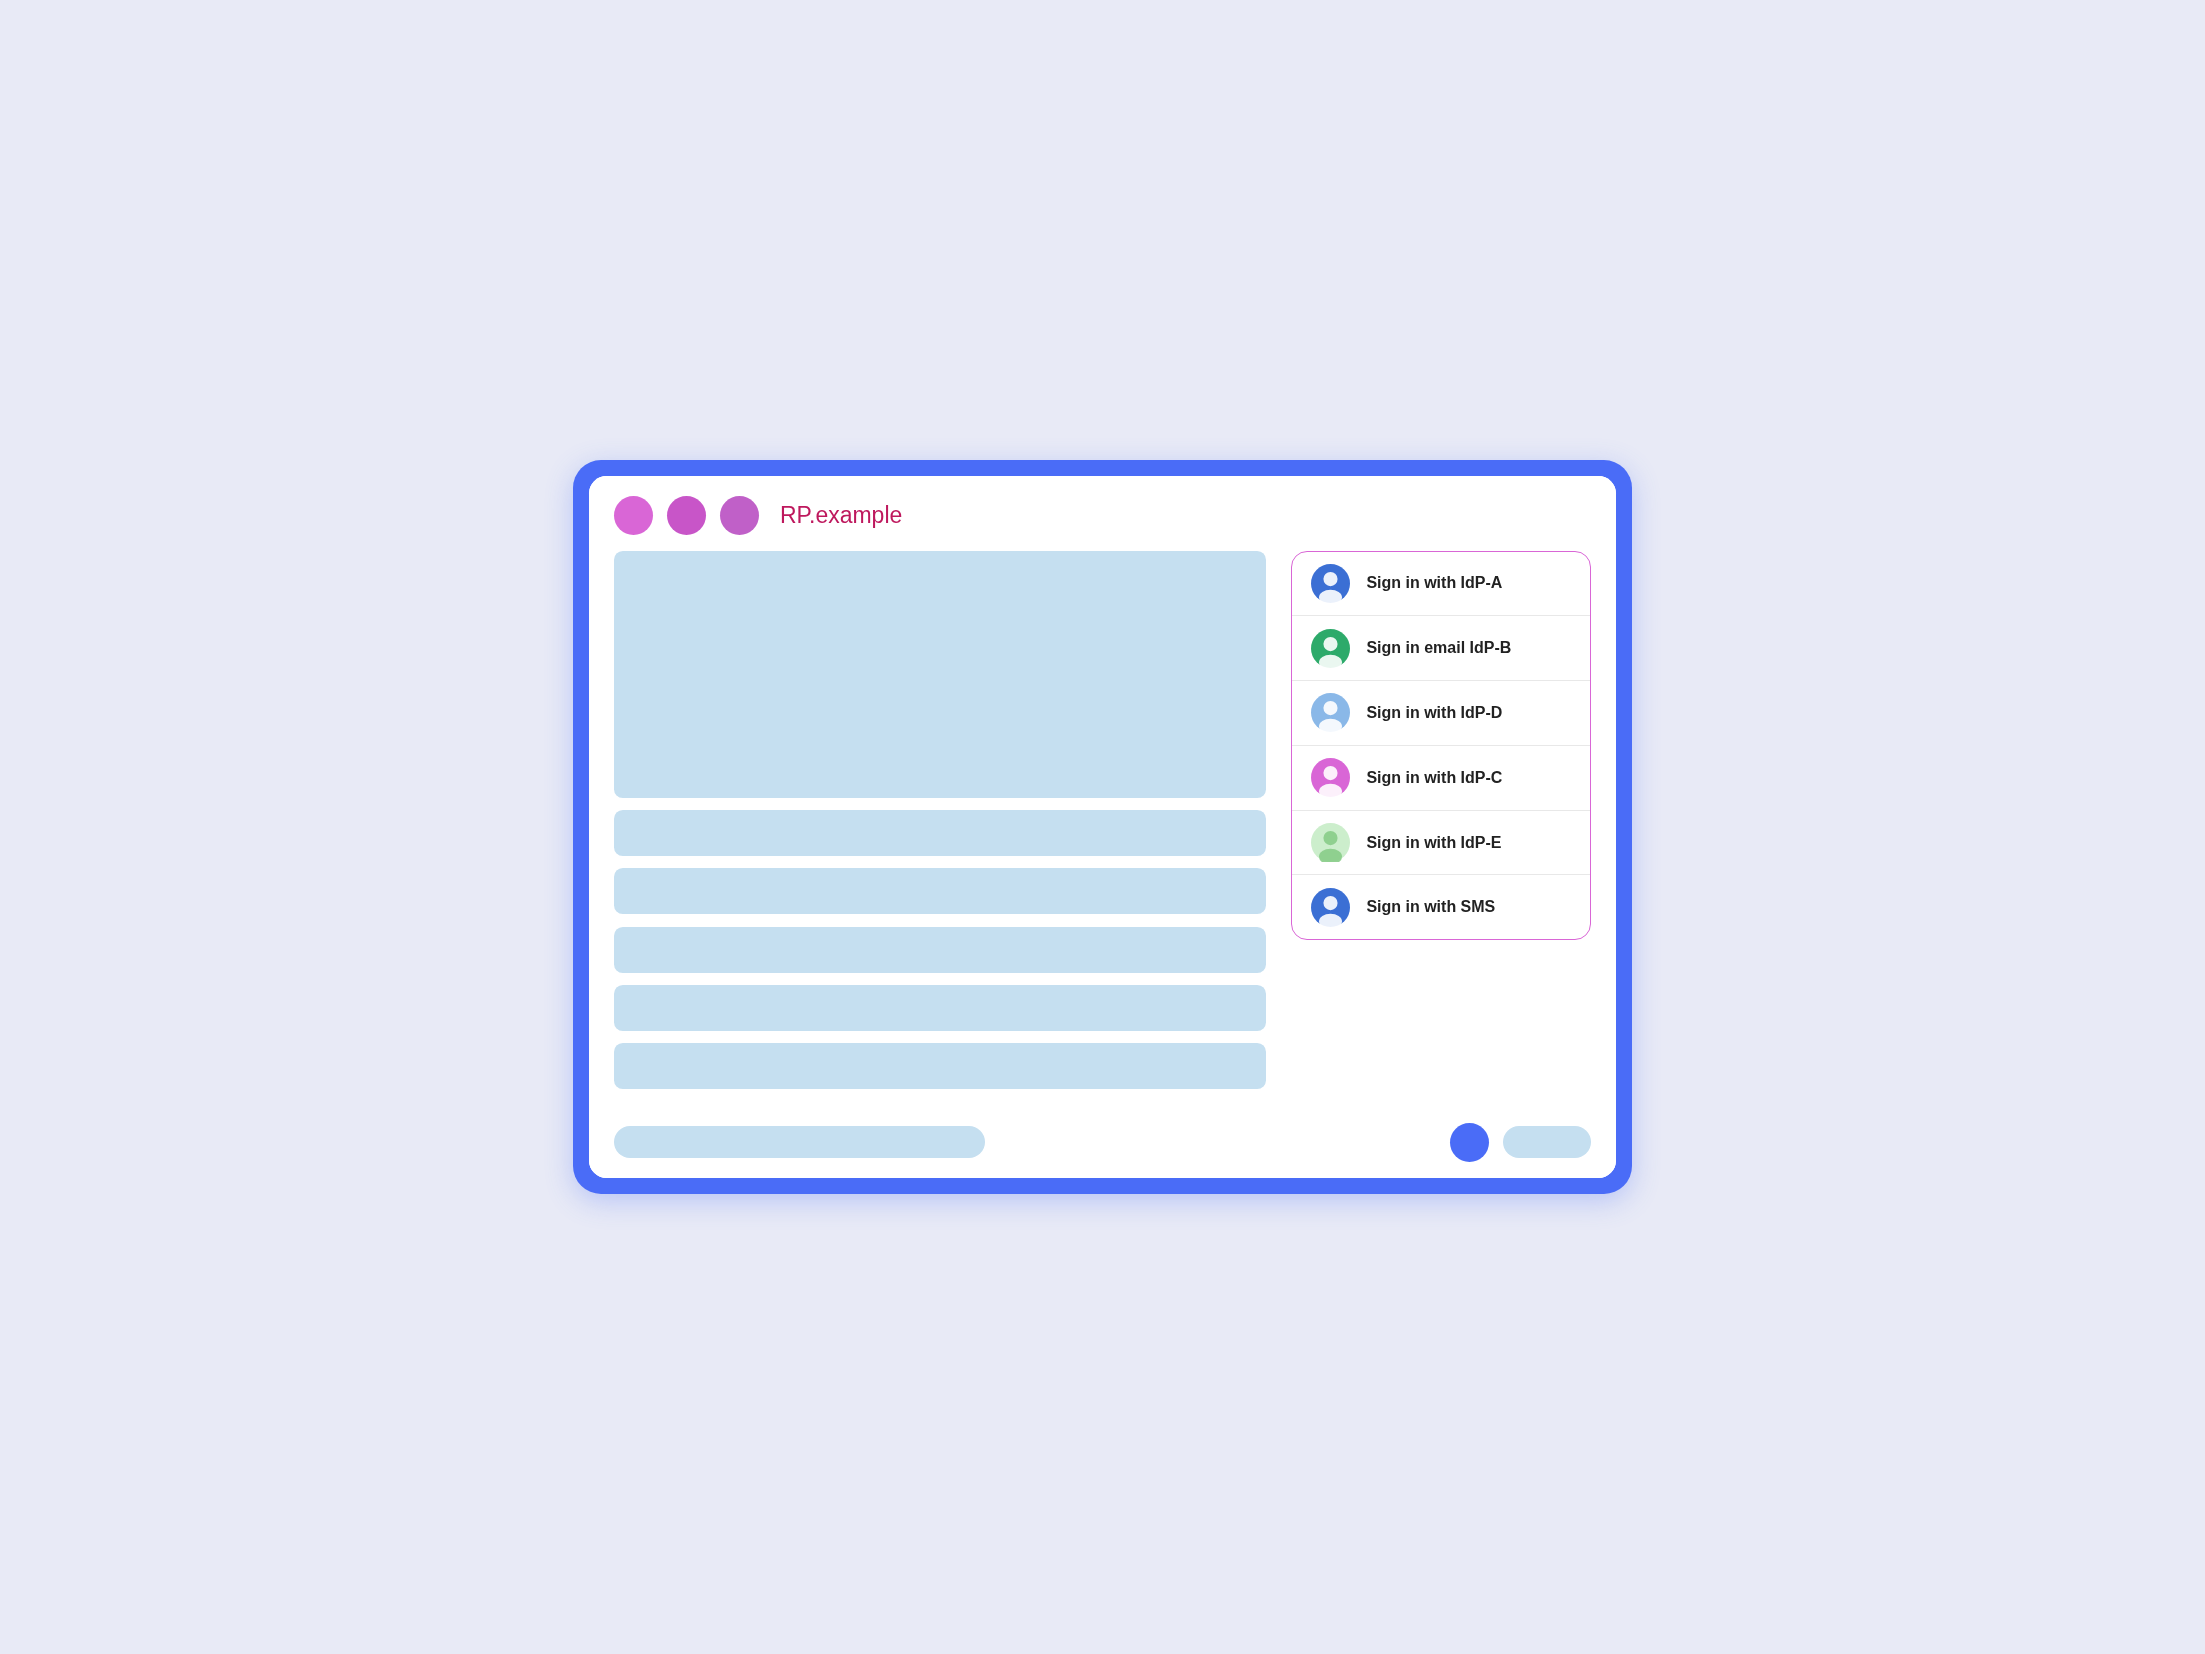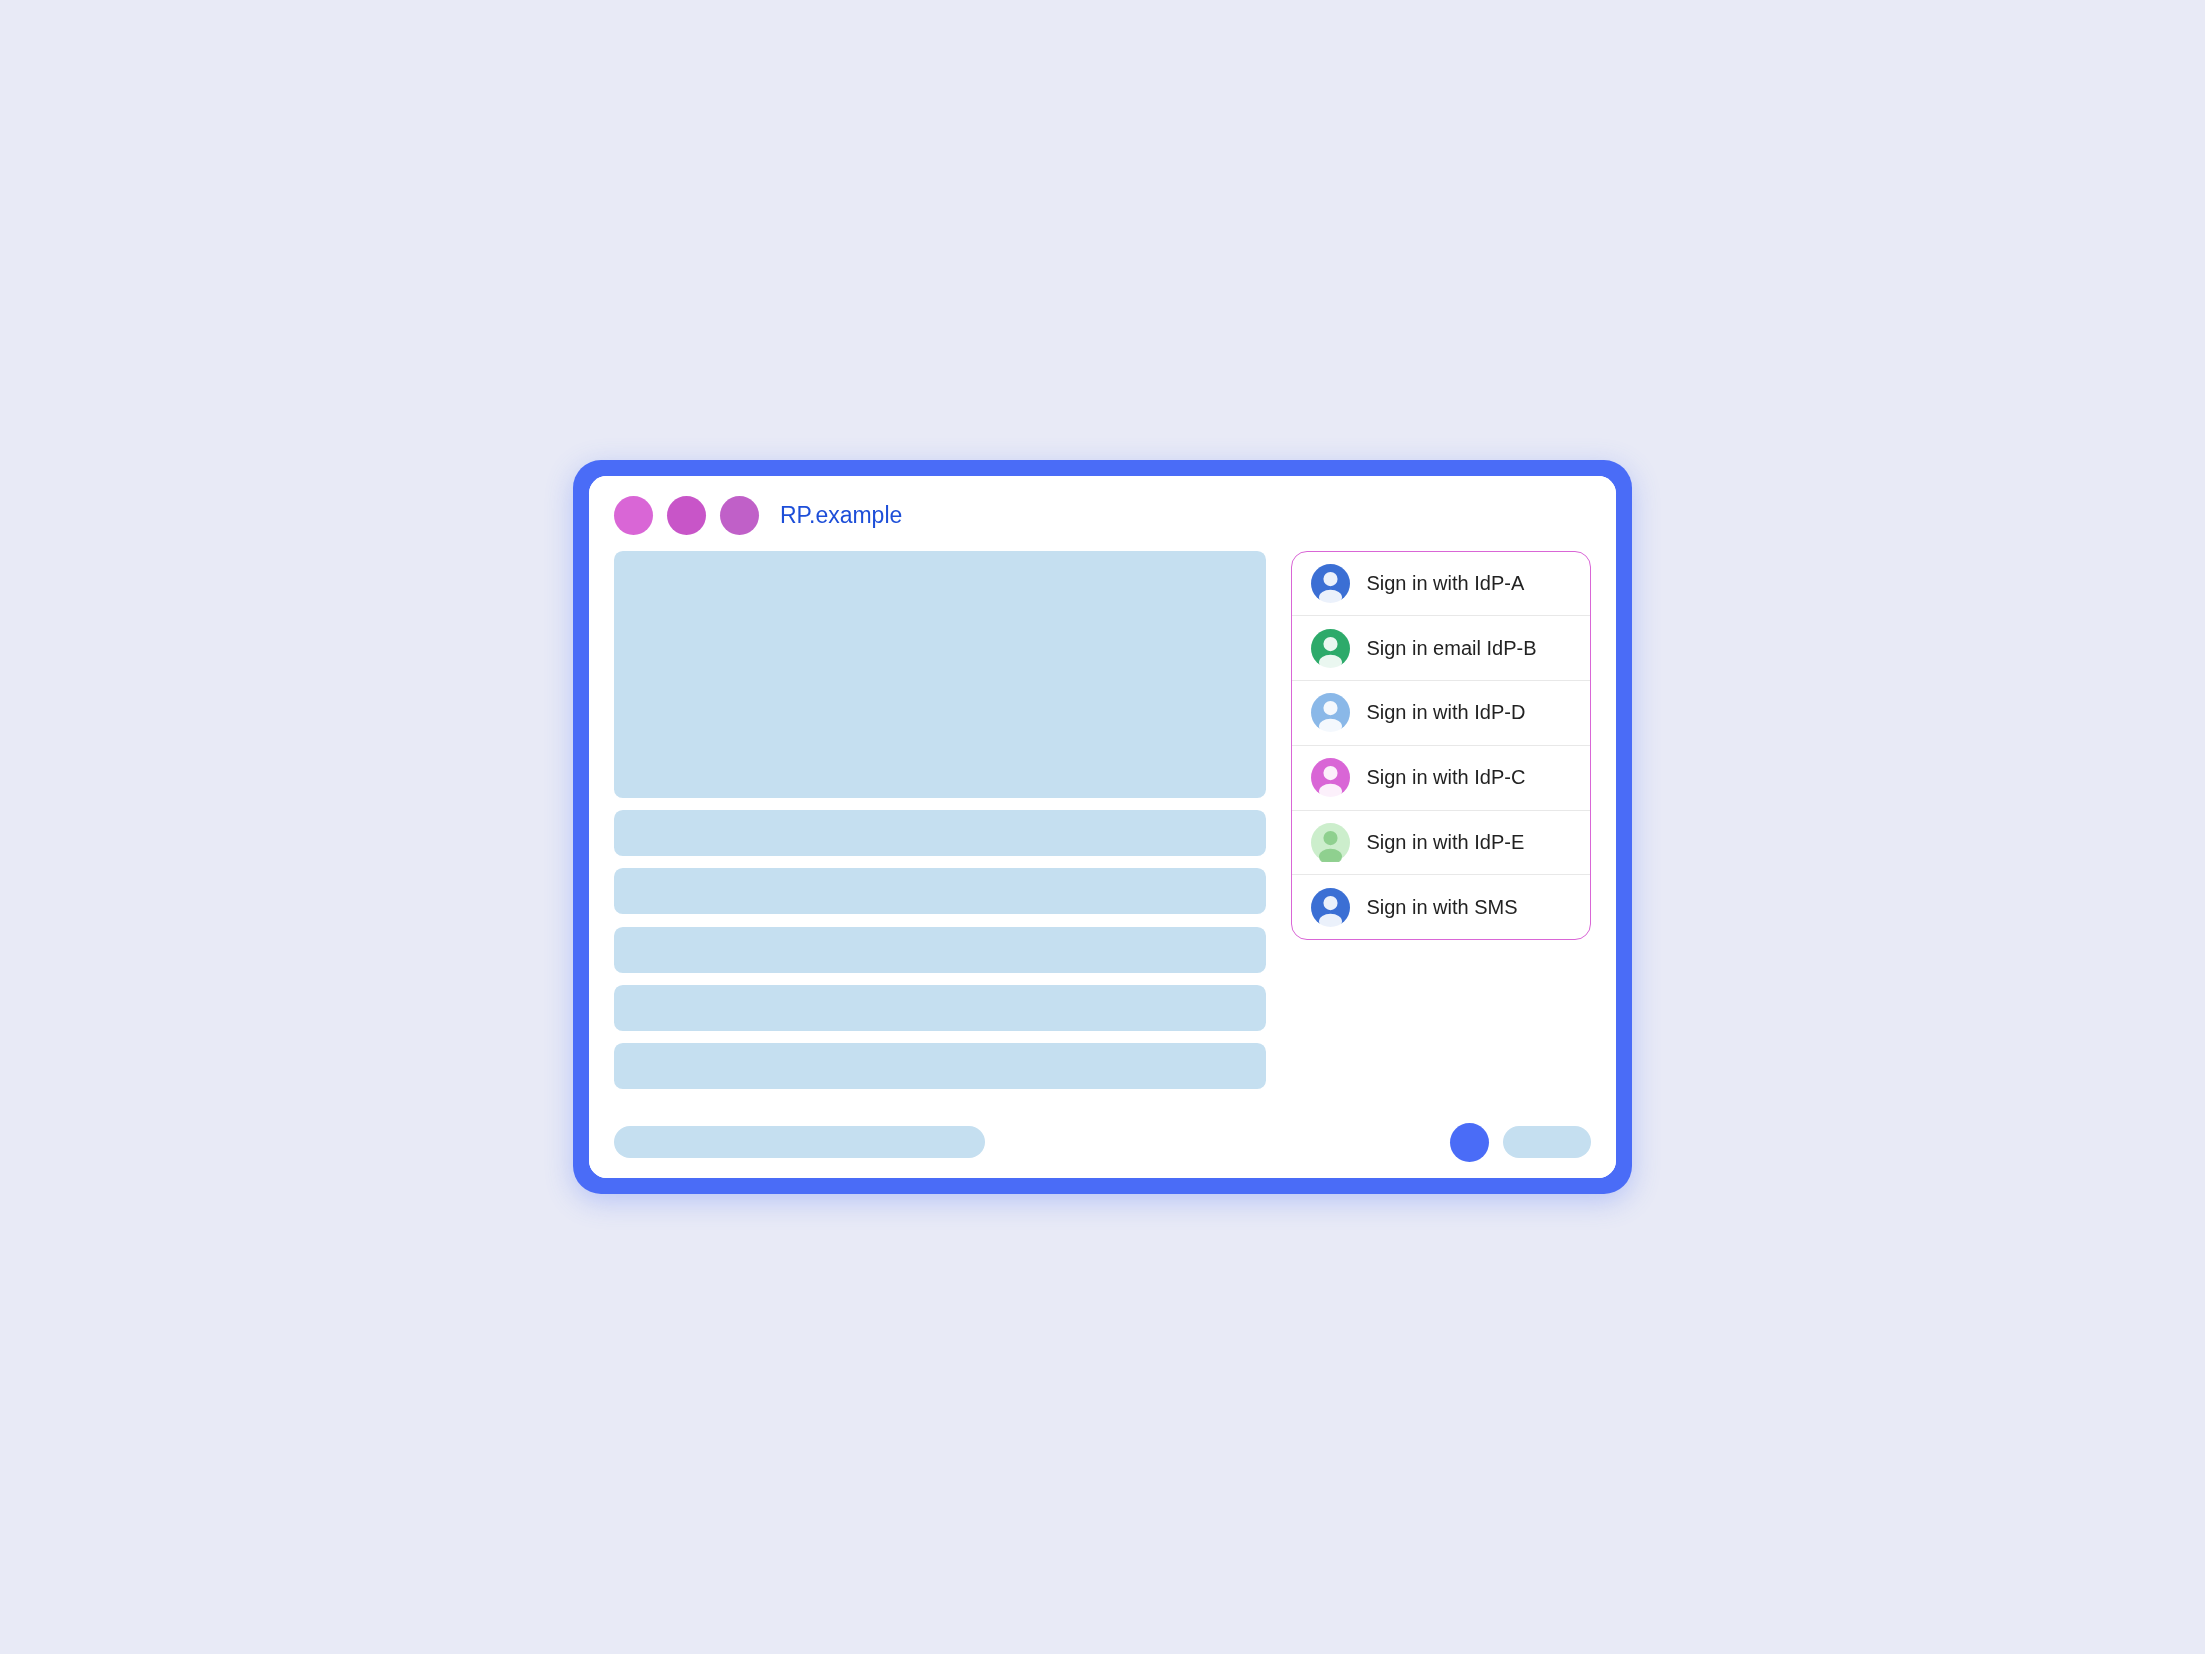--- a/index.html
+++ b/index.html
@@ -44,21 +44,21 @@
       border-radius: 50%;
     }
 
     .dot-1 { background: #d966d6; }
     .dot-2 { background: #c855c8; }
     .dot-3 { background: #c060c8; }
 
     .site-title {
       font-size: 23px;
       font-weight: 400;
-      color: #1d4ed8;
+      color: #be185d;
       margin-left: 7px;
     }
 
     .browser-content {
       display: flex;
       gap: 25px;
       padding: 0 25px 21px 25px;
       align-items: flex-start;
     }
 
@@ -106,23 +106,23 @@
     .signin-item:last-child {
       border-bottom: none;
     }
 
     .avatar-svg {
       width: 39px;
       height: 39px;
     }
 
     .signin-label {
-      font-size: 20px;
+      font-size: 16px;
       color: #222;
-      font-weight: 400;
+      font-weight: 700;
     }
 
     .browser-footer {
       display: flex;
       align-items: center;
       justify-content: flex-end;
       padding: 12.4px 25px 16px 25px;
       gap: 14px;
       background: #ffffff;
     }

